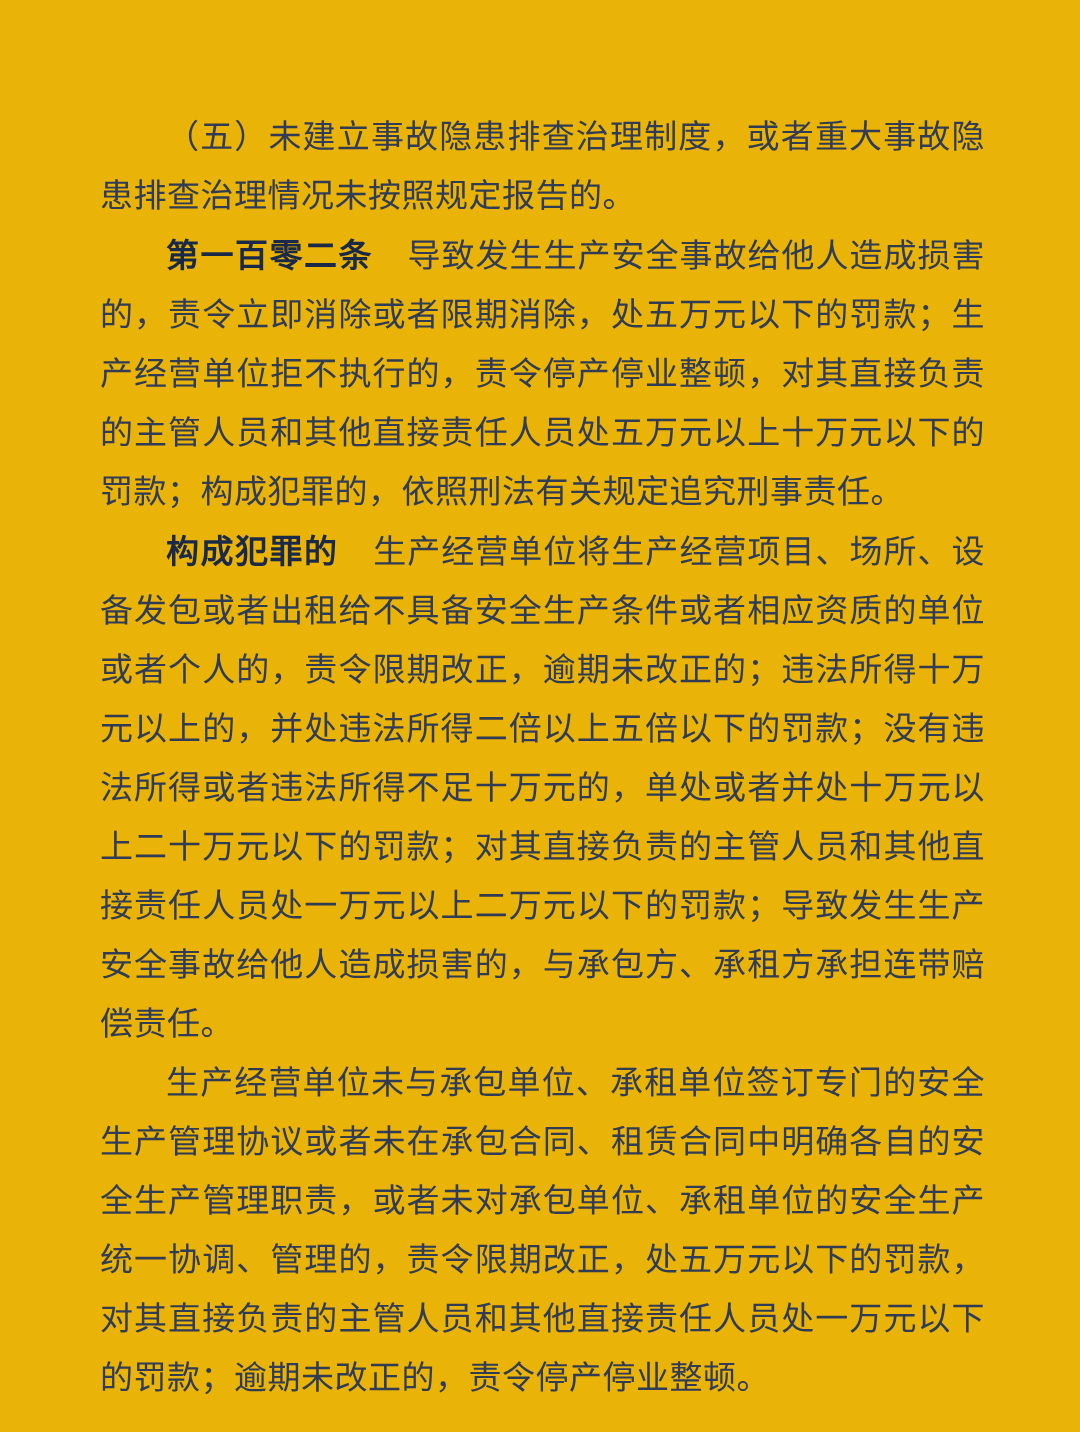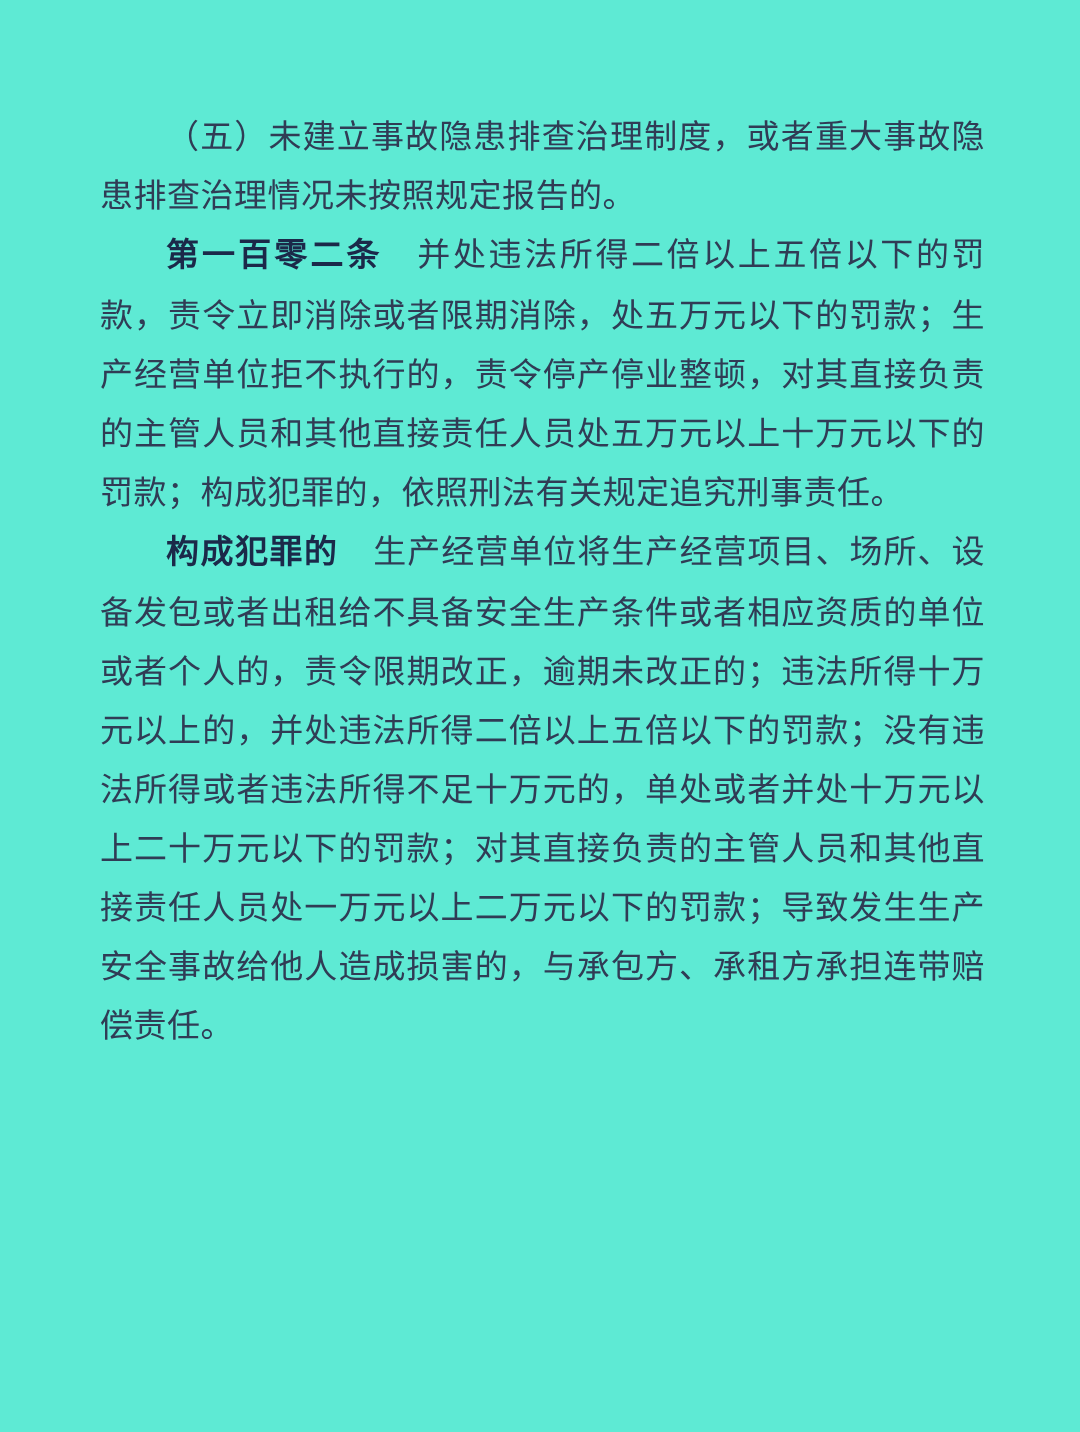--- a/index.html
+++ b/index.html
@@ -4,40 +4,40 @@
 <style>
   html, body {
     margin: 0;
     padding: 0;
     background: #ffffff;
   }
   .page {
     position: relative;
     width: 1080px;
     height: 1432px;
-    background: #5eead4;
+    background: #eab308;
     overflow: hidden;
     box-sizing: border-box;
     padding: 108px 95px 0 100px;
   }
   .doc-body {
     font-family: "Liberation Serif", "DejaVu Serif", serif;
     font-size: 33px;
     line-height: 59px;
     color: #303c55;
     text-align: justify;
     text-justify: inter-ideograph;
   }
   .para {
     margin: 0;
     text-indent: 2em;
     letter-spacing: 0.5px;
   }
   .lead {
-    font-family: Liberation Mono, monospace;
+    font-family: Liberation Sans, sans-serif;
     font-weight: 700;
     color: #1b2949;
     margin-right: 1.05em;
     letter-spacing: 1px;
   }
   .lead:empty {
     display: none;
     margin: 0;
   }
 </style>
@@ -45,22 +45,25 @@
 <body>
 
 <div class="page">
   <div class="doc-body">
 
     <p class="para">
       <span>（五）未建立事故隐患排查治理制度，或者重大事故隐患排查治理情况未按照规定报告的。</span>
     </p>
 
     <p class="para">
-      <span class="lead">第一百零二条</span><span>并处违法所得二倍以上五倍以下的罚款，责令立即消除或者限期消除，处五万元以下的罚款；生产经营单位拒不执行的，责令停产停业整顿，对其直接负责的主管人员和其他直接责任人员处五万元以上十万元以下的罚款；构成犯罪的，依照刑法有关规定追究刑事责任。</span>
+      <span class="lead">第一百零二条</span><span>导致发生生产安全事故给他人造成损害的，责令立即消除或者限期消除，处五万元以下的罚款；生产经营单位拒不执行的，责令停产停业整顿，对其直接负责的主管人员和其他直接责任人员处五万元以上十万元以下的罚款；构成犯罪的，依照刑法有关规定追究刑事责任。</span>
     </p>
 
     <p class="para">
       <span class="lead">构成犯罪的</span><span>生产经营单位将生产经营项目、场所、设备发包或者出租给不具备安全生产条件或者相应资质的单位或者个人的，责令限期改正，逾期未改正的；违法所得十万元以上的，并处违法所得二倍以上五倍以下的罚款；没有违法所得或者违法所得不足十万元的，单处或者并处十万元以上二十万元以下的罚款；对其直接负责的主管人员和其他直接责任人员处一万元以上二万元以下的罚款；导致发生生产安全事故给他人造成损害的，与承包方、承租方承担连带赔偿责任。</span>
     </p>
 
+    <p class="para">
+      <span>生产经营单位未与承包单位、承租单位签订专门的安全生产管理协议或者未在承包合同、租赁合同中明确各自的安全生产管理职责，或者未对承包单位、承租单位的安全生产统一协调、管理的，责令限期改正，处五万元以下的罚款，对其直接负责的主管人员和其他直接责任人员处一万元以下的罚款；逾期未改正的，责令停产停业整顿。</span>
+    </p>
 
   </div>
 </div>
 
 </body></html>

